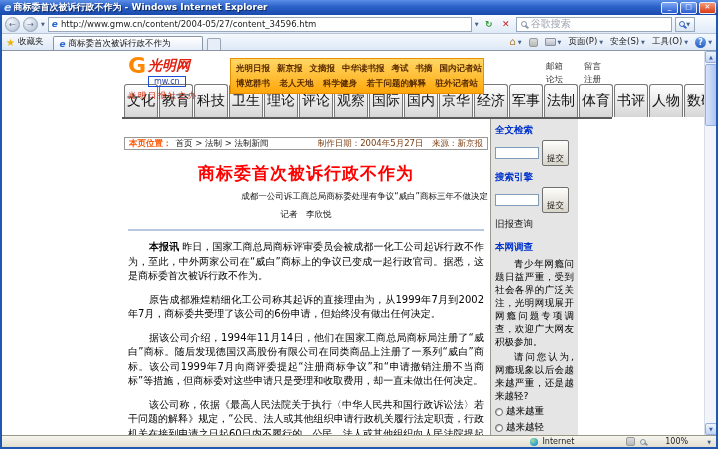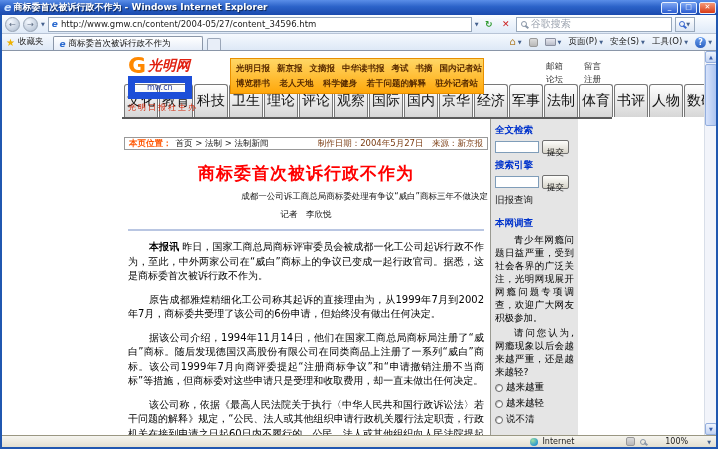--- a/index.html
+++ b/index.html
@@ -79,21 +79,21 @@
     background:linear-gradient(to right,#d6e2fb,#aec5f0); border:1px solid #93aede; border-radius:2px; }
 
   
   .page { position:absolute; left:120px; top:3px; width:490px; }
 
   .hdr { position:relative; height:50px; }
   .logo { position:absolute; left:6px; top:3px; }
   .logo-top { display:flex; align-items:flex-end; }
   .logo-g { font-size:22px; font-weight:bold; color:#ff8800; line-height:18px; }
   .logo-name { font-size:14px; font-weight:bold; font-style:italic; color:#e02010; margin-left:2px; }
-  .logo-dom { font-size:8px; color:#2a3f9f; border:7px solid #1d4ed8; padding:0 12px; margin-left:0; width:max-content; margin-top:1px; }
+  .logo-dom { font-size:8px; color:#2a3f9f; border:1px solid #1d4ed8; padding:0 5px; margin-left:20px; width:max-content; margin-top:1px; }
   .logo-sub { font-size:8px; color:#d02000; margin-top:3px; letter-spacing:2px; }
   .topnav { position:absolute; left:108px; top:4px; width:254px; height:36px;
     background:linear-gradient(#ffd766,#ffa70a); border:1px solid #e89000;
     display:flex; flex-direction:column; justify-content:center; gap:3px; padding:2px 5px; }
   .topnav-row { display:flex; gap:7px; justify-content:space-between; }
   .toplink { font-size:8.5px; font-weight:bold; color:#5a2c00; white-space:nowrap; }
   .corner { position:absolute; left:424px; top:6px; line-height:13px; }
   .corner-row { display:flex; gap:21px; }
   .corner-row span { font-size:8.5px; color:#333; }
 
@@ -116,21 +116,21 @@
   .divider { height:2px; background:#b9c6e2; margin:0 4px 9px; }
 
   .para { font-size:10px; line-height:14.5px; color:#000; margin:0 4px 9px; text-indent:21px; text-align:justify; }
   .para b { margin-right:3px; }
   .para b:empty { margin:0; }
 
   .sb-label { color:#0033cc; font-weight:bold; font-size:9.5px; margin:2px 0 3px; }
   .sb-row { display:flex; gap:3px; align-items:center; margin-bottom:5px; }
   .sb-input { width:44px; height:12px; border:1px solid #7f9db9; background:#fff; }
   .sb-btn { font-size:8.5px; color:#111; border:1px solid #707070; background:linear-gradient(#fdfdfb,#d8d5ca);
-    padding:6px 4px; height:13px; line-height:11px; border-radius:2px; white-space:nowrap; }
+    padding:12px 4px; height:13px; line-height:11px; border-radius:2px; white-space:nowrap; }
   .sb-plain { font-size:9.5px; color:#111; margin:5px 0 10px; }
   .survey-p { font-size:9.5px; line-height:13px; color:#000; text-indent:19px; margin:2px 0; text-align:justify; }
   .radio-row { display:flex; align-items:center; gap:3px; margin:3px 0; font-size:9.5px; color:#000; }
   .radio { width:8px; height:8px; border:1px solid #666; border-radius:50%; background:#fff; box-shadow:inset 1px 1px 1px #bbb; flex:0 0 auto; }
 
   
   .statusbar { position:absolute; left:2px; bottom:2px; width:714px; height:12px;
     background:linear-gradient(#f6f5f0,#e2dfd0); border-top:1px solid #9a9782;
     display:flex; align-items:center; font-size:8px; color:#222; padding:0 5px; gap:5px; z-index:55; }
   .globe { width:8px; height:8px; border-radius:50%; background:radial-gradient(circle at 35% 30%,#9fe09f,#2a9ad0 70%,#1a6aa0); flex:0 0 auto; }

